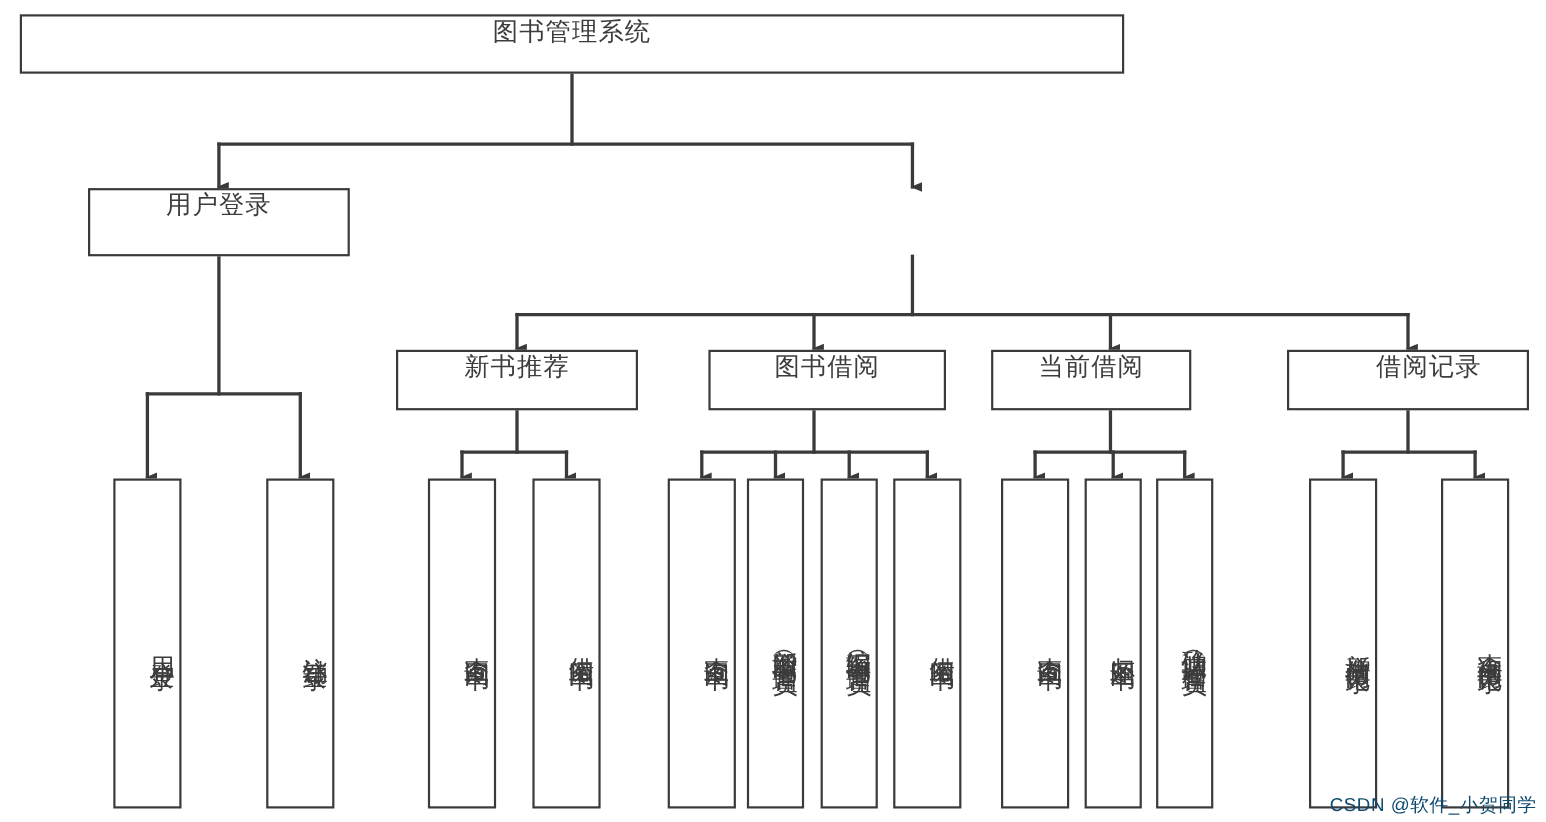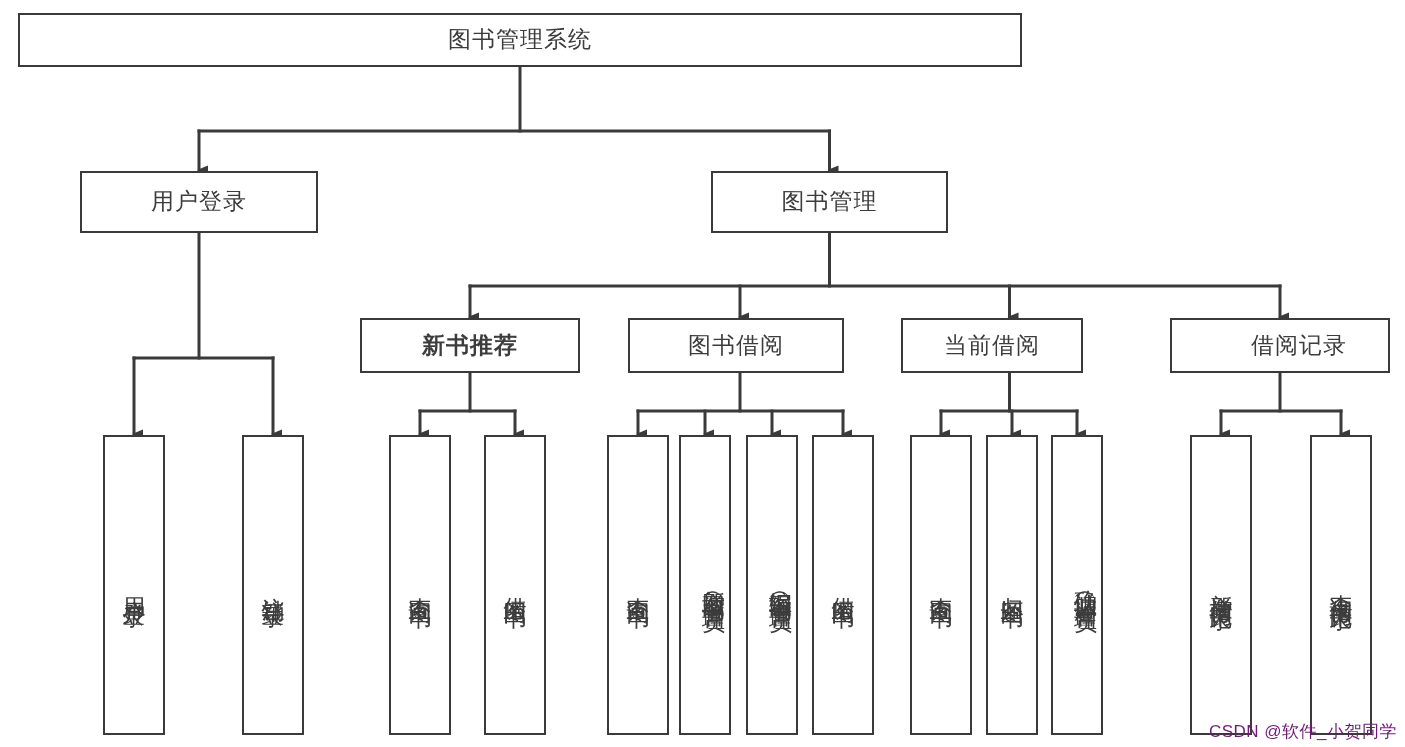--- a/index.html
+++ b/index.html
@@ -24,21 +24,20 @@
     width: 1405px;
     height: 747px;
     pointer-events: none;
   }
   .node {
     position: absolute;
     box-sizing: border-box;
     background: #ffffff;
     border: 2px solid #3a3a3a;
     display: flex;
-    align-items: center;
     justify-content: center;
     color: #3c3c3c;
     text-align: center;
   }
   .node.horiz {
     font-size: 23px;
     letter-spacing: 1px;
     line-height: 1.2;
   }
   .node.vert {
@@ -52,21 +51,21 @@
   .node.vert .vlabel {
     writing-mode: vertical-rl;
     text-orientation: upright;
     display: block;
   }
   #watermark {
     position: absolute;
     right: 8px;
     bottom: 4px;
     font-size: 17px;
-    color: #701a75;
+    color: #0c4a6e;
     letter-spacing: 0.5px;
     white-space: nowrap;
   }
 </style>
 </head>
 <body>
 
 <div id="canvas">
 
   <svg id="edges" viewBox="0 0 1405 747" xmlns="http://www.w3.org/2000/svg">
@@ -113,29 +112,26 @@
   </svg>
 
   <div class="node horiz" style="left:18px;top:13px;width:1004px;height:54px;">
     <span>图书管理系统</span>
   </div>
 
   <div class="node horiz" style="left:80px;top:171px;width:238px;height:62px;">
     <span>用户登录</span>
   </div>
 
-  <div class="node horiz" style="left:711px;top:171px;width:237px;height:62px;">
-    <span>图书管理</span>
-  </div>
 
-  <div class="node horiz" style="left:360px;top:318px;width:220px;height:55px;font-weight:bold;">
+  <div class="node horiz" style="left:360px;top:318px;width:220px;height:55px;">
     <span>新书推荐</span>
   </div>
 
-  <div class="node horiz" style="left:628px;top:318px;width:216px;height:55px;">
+  <div class="node horiz" style="left:644px;top:318px;width:216px;height:55px;">
     <span>图书借阅</span>
   </div>
 
   <div class="node horiz" style="left:901px;top:318px;width:182px;height:55px;">
     <span>当前借阅</span>
   </div>
 
   <div class="node horiz" style="left:1170px;top:318px;width:220px;height:55px;padding-left:38px;">
     <span>借阅记录</span>
   </div>

